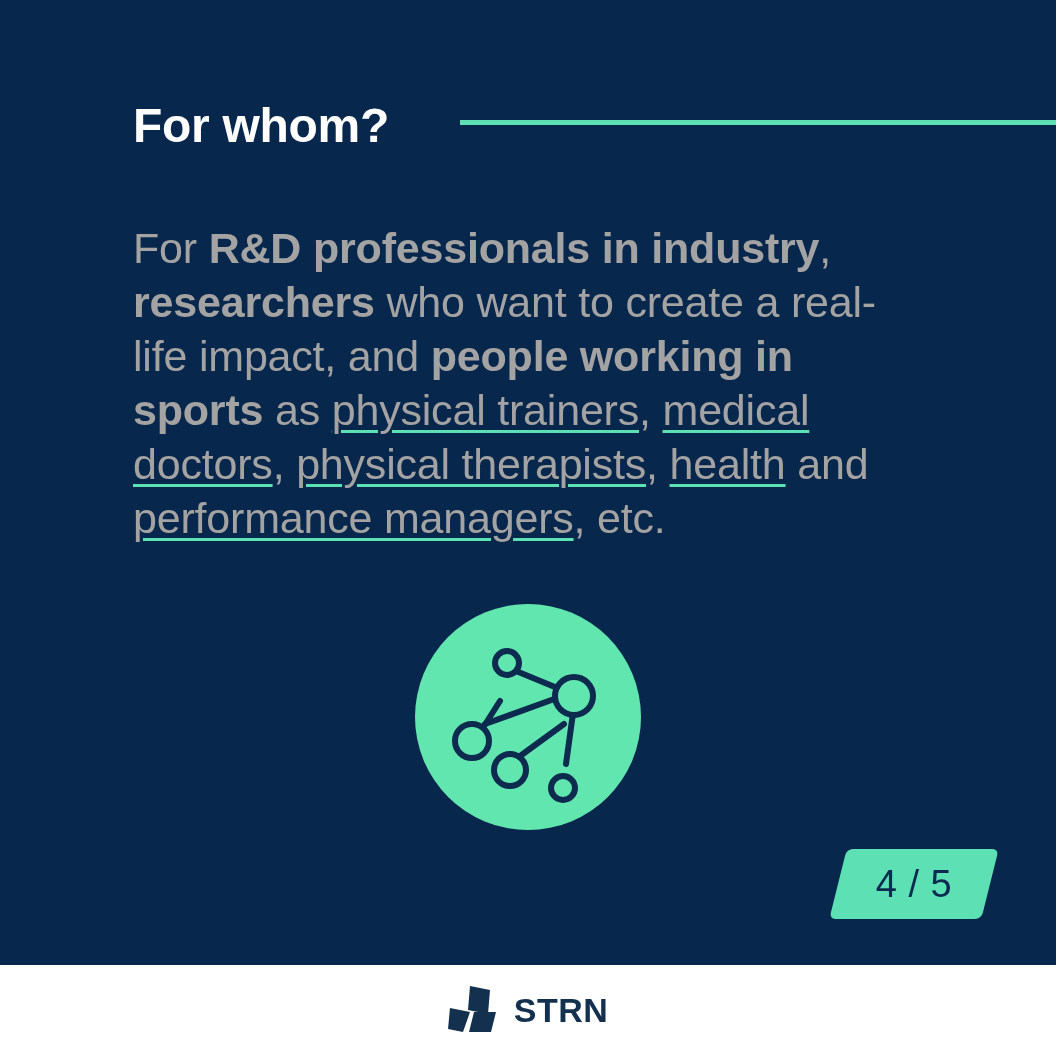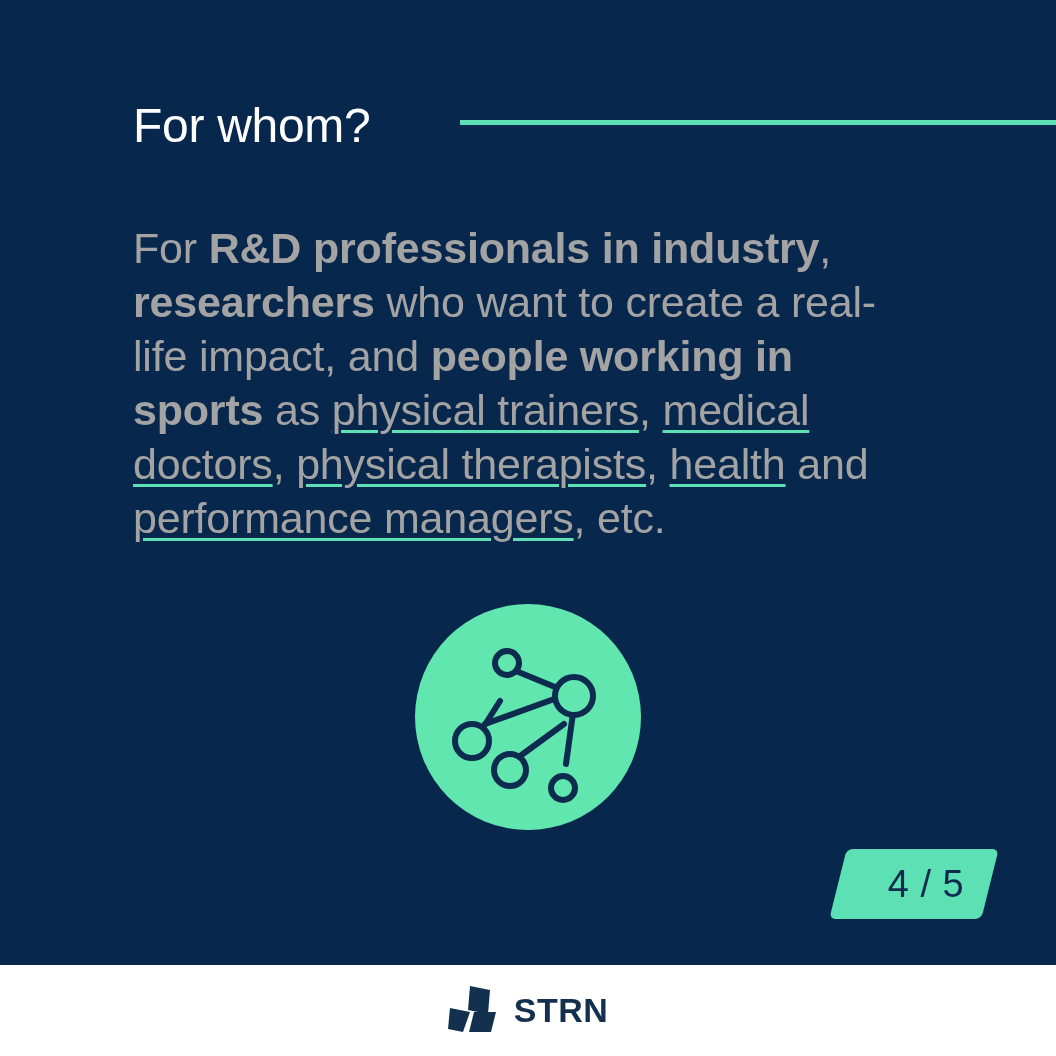--- a/index.html
+++ b/index.html
@@ -24,21 +24,21 @@
   
   #heading-row {
     position:absolute;
     left:133px; top:92px;
     width:923px; height:68px;
   }
   #page-title {
     position:absolute;
     left:0; top:0;
     font-size:48px;
-    font-weight:normal;
+    font-weight:bold;
     color:#ffffff;
     letter-spacing:-0.3px;
     line-height:68px;
     white-space:nowrap;
   }
   #title-rule {
     position:absolute;
     left:327px; top:28px;
     width:596px; height:5px;
     background:#5CE0B4;
@@ -76,21 +76,21 @@
   #page-counter .skewbox {
     position:absolute;
     left:0; top:0;
     width:152px; height:70px;
     background:#5CE0B4;
     transform:skewX(-14deg);
     border-radius:6px;
   }
   #page-counter .label {
     position:absolute;
-    left:12px; top:0;
+    left:0; top:0;
     width:152px; height:70px;
     display:flex; align-items:center; justify-content:center;
     font-size:38px;
     font-weight:normal;
     color:#0C2B4E;
     letter-spacing:0.5px;
   }
   
   #footer {
     position:absolute;

